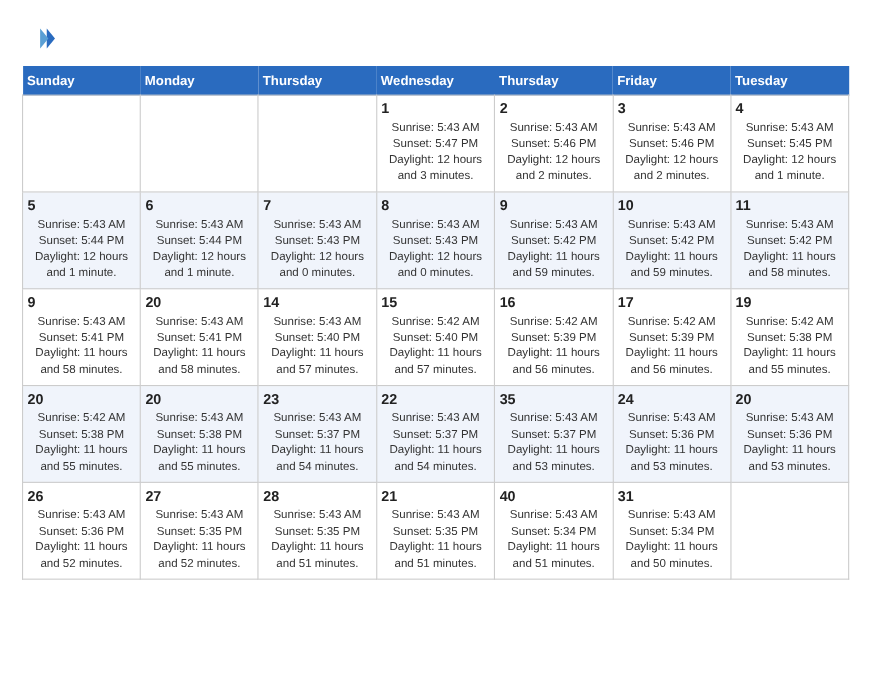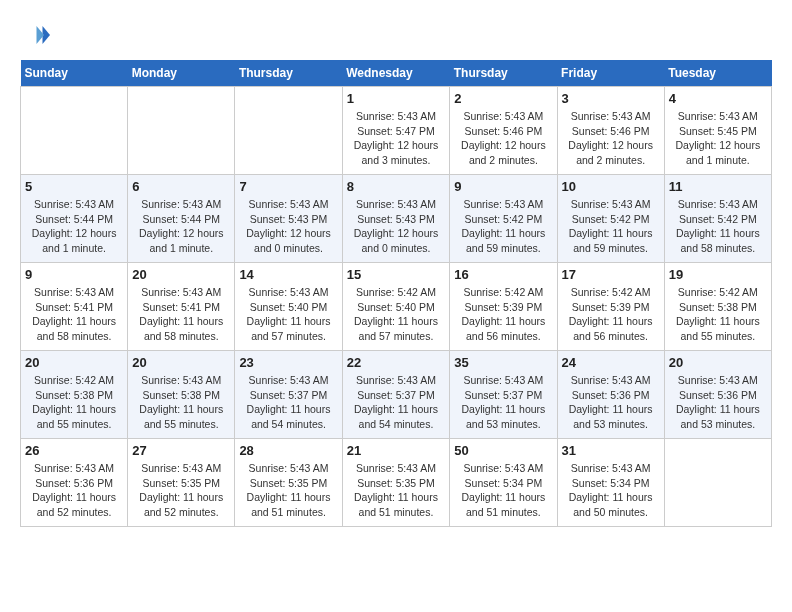--- a/index.html
+++ b/index.html
@@ -300,21 +300,21 @@
 Sunset: 5:35 PM
 Daylight: 11 hours and 51 minutes.</div>
         </td>
         <td>
           <div class="day-num">21</div>
           <div class="day-info" style="white-space: pre-line;">Sunrise: 5:43 AM
 Sunset: 5:35 PM
 Daylight: 11 hours and 51 minutes.</div>
         </td>
         <td>
-          <div class="day-num">50</div>
+          <div class="day-num">40</div>
           <div class="day-info" style="white-space: pre-line;">Sunrise: 5:43 AM
 Sunset: 5:34 PM
 Daylight: 11 hours and 51 minutes.</div>
         </td>
         <td>
           <div class="day-num">31</div>
           <div class="day-info" style="white-space: pre-line;">Sunrise: 5:43 AM
 Sunset: 5:34 PM
 Daylight: 11 hours and 50 minutes.</div>
         </td>

